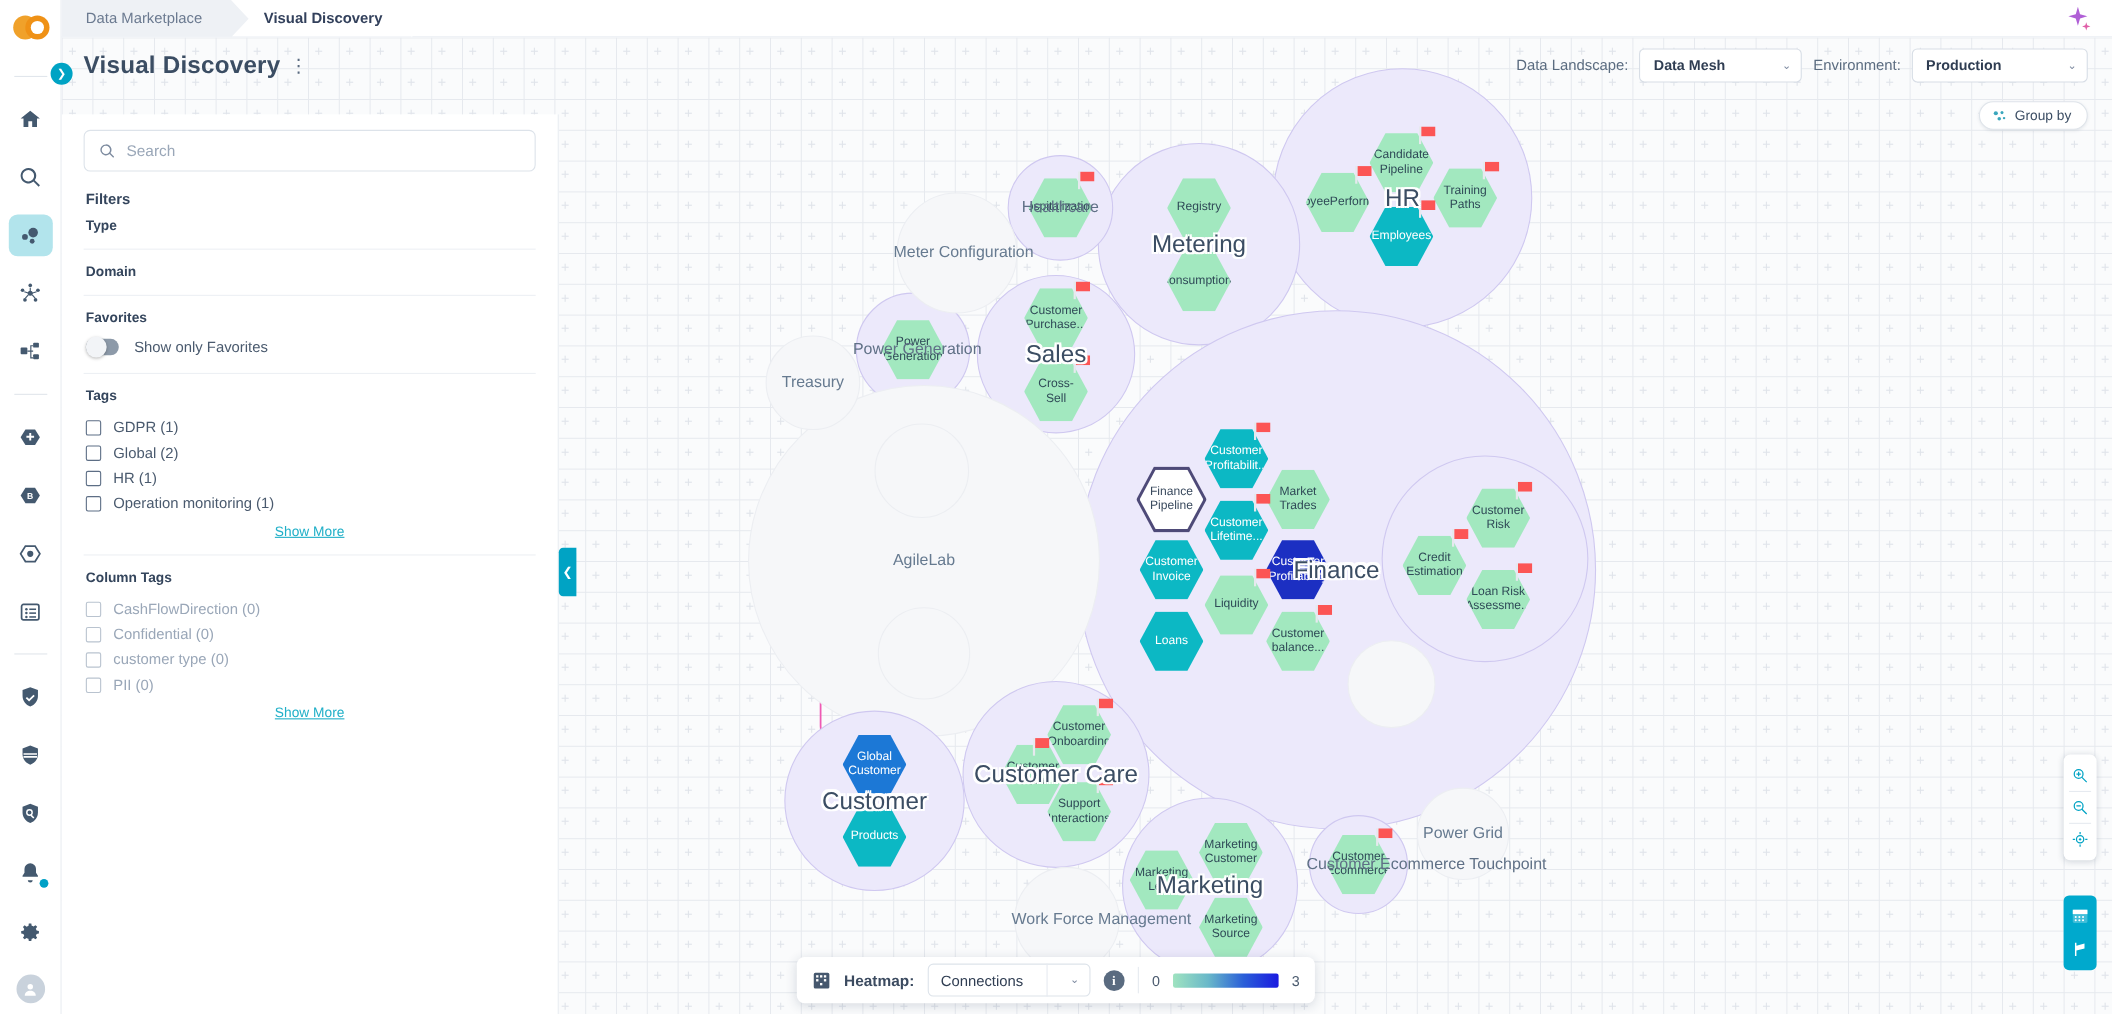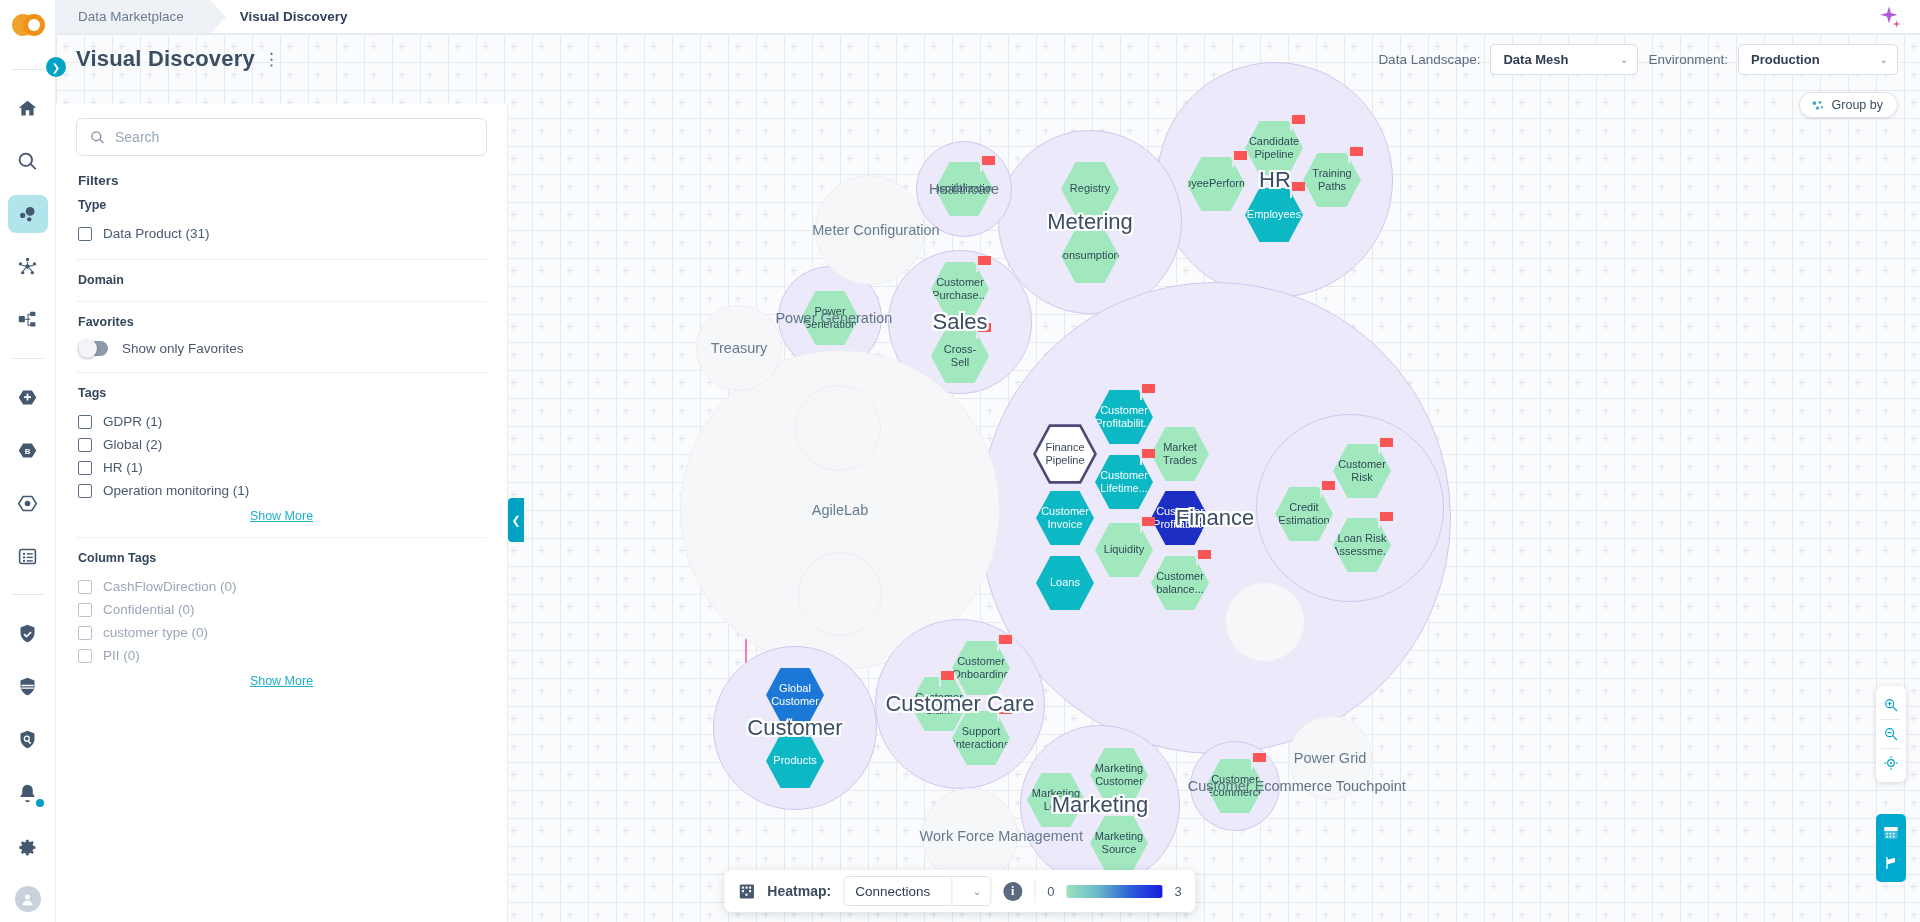--- a/index.html
+++ b/index.html
@@ -2709,24 +2709,20 @@
     <div class="fsearch">
       <svg viewBox="0 0 24 24">
         <path d="M10 2a8 8 0 105.3 14l5.4 5.4 1.4-1.4-5.4-5.4A8 8 0 0010 2zm0 2a6 6 0 110 12 6 6 0 010-12z"></path>
       </svg>
       <input type="text" placeholder="Search" style="">
     </div>
 
     <div class="fsec-title">Filters</div>
 
     <div class="fgroup-label">Type</div>
-    <div class="crow">
-      <span class="cbox"></span>
-      <span class="lbl">Data Product (31)</span>
-    </div>
 
     <div class="divider"></div>
 
     <div class="fgroup-label">Domain</div>
 
     <div class="divider"></div>
 
     <div class="fgroup-label">Favorites</div>
     <div class="toggle-row">
       <span class="toggle">

